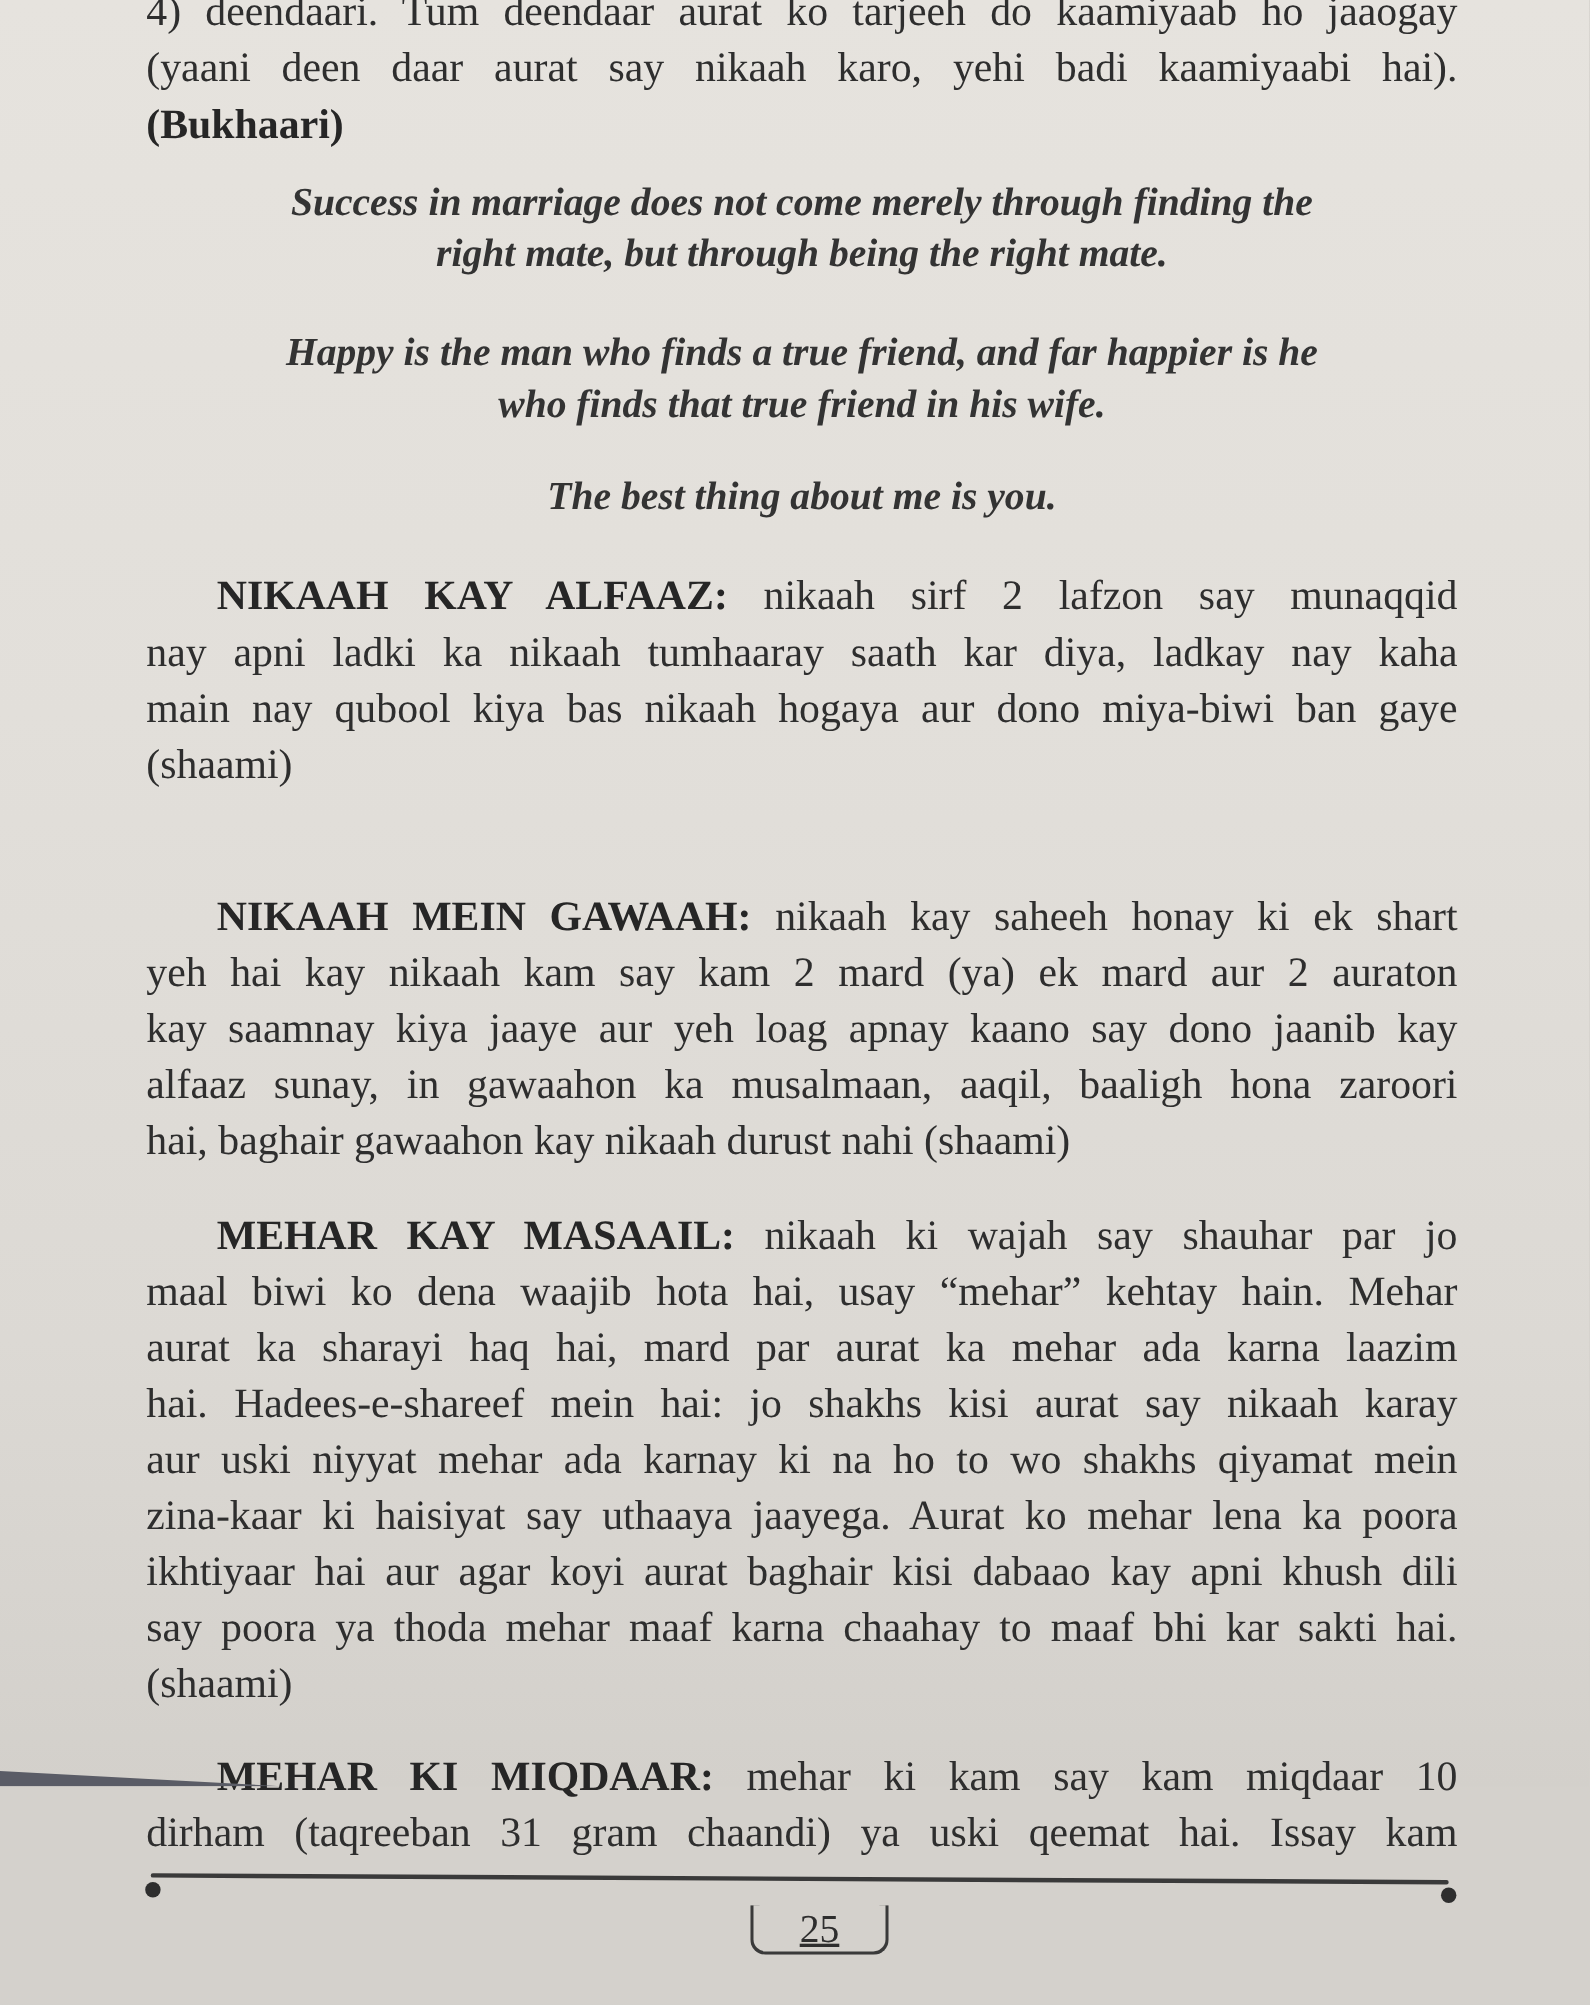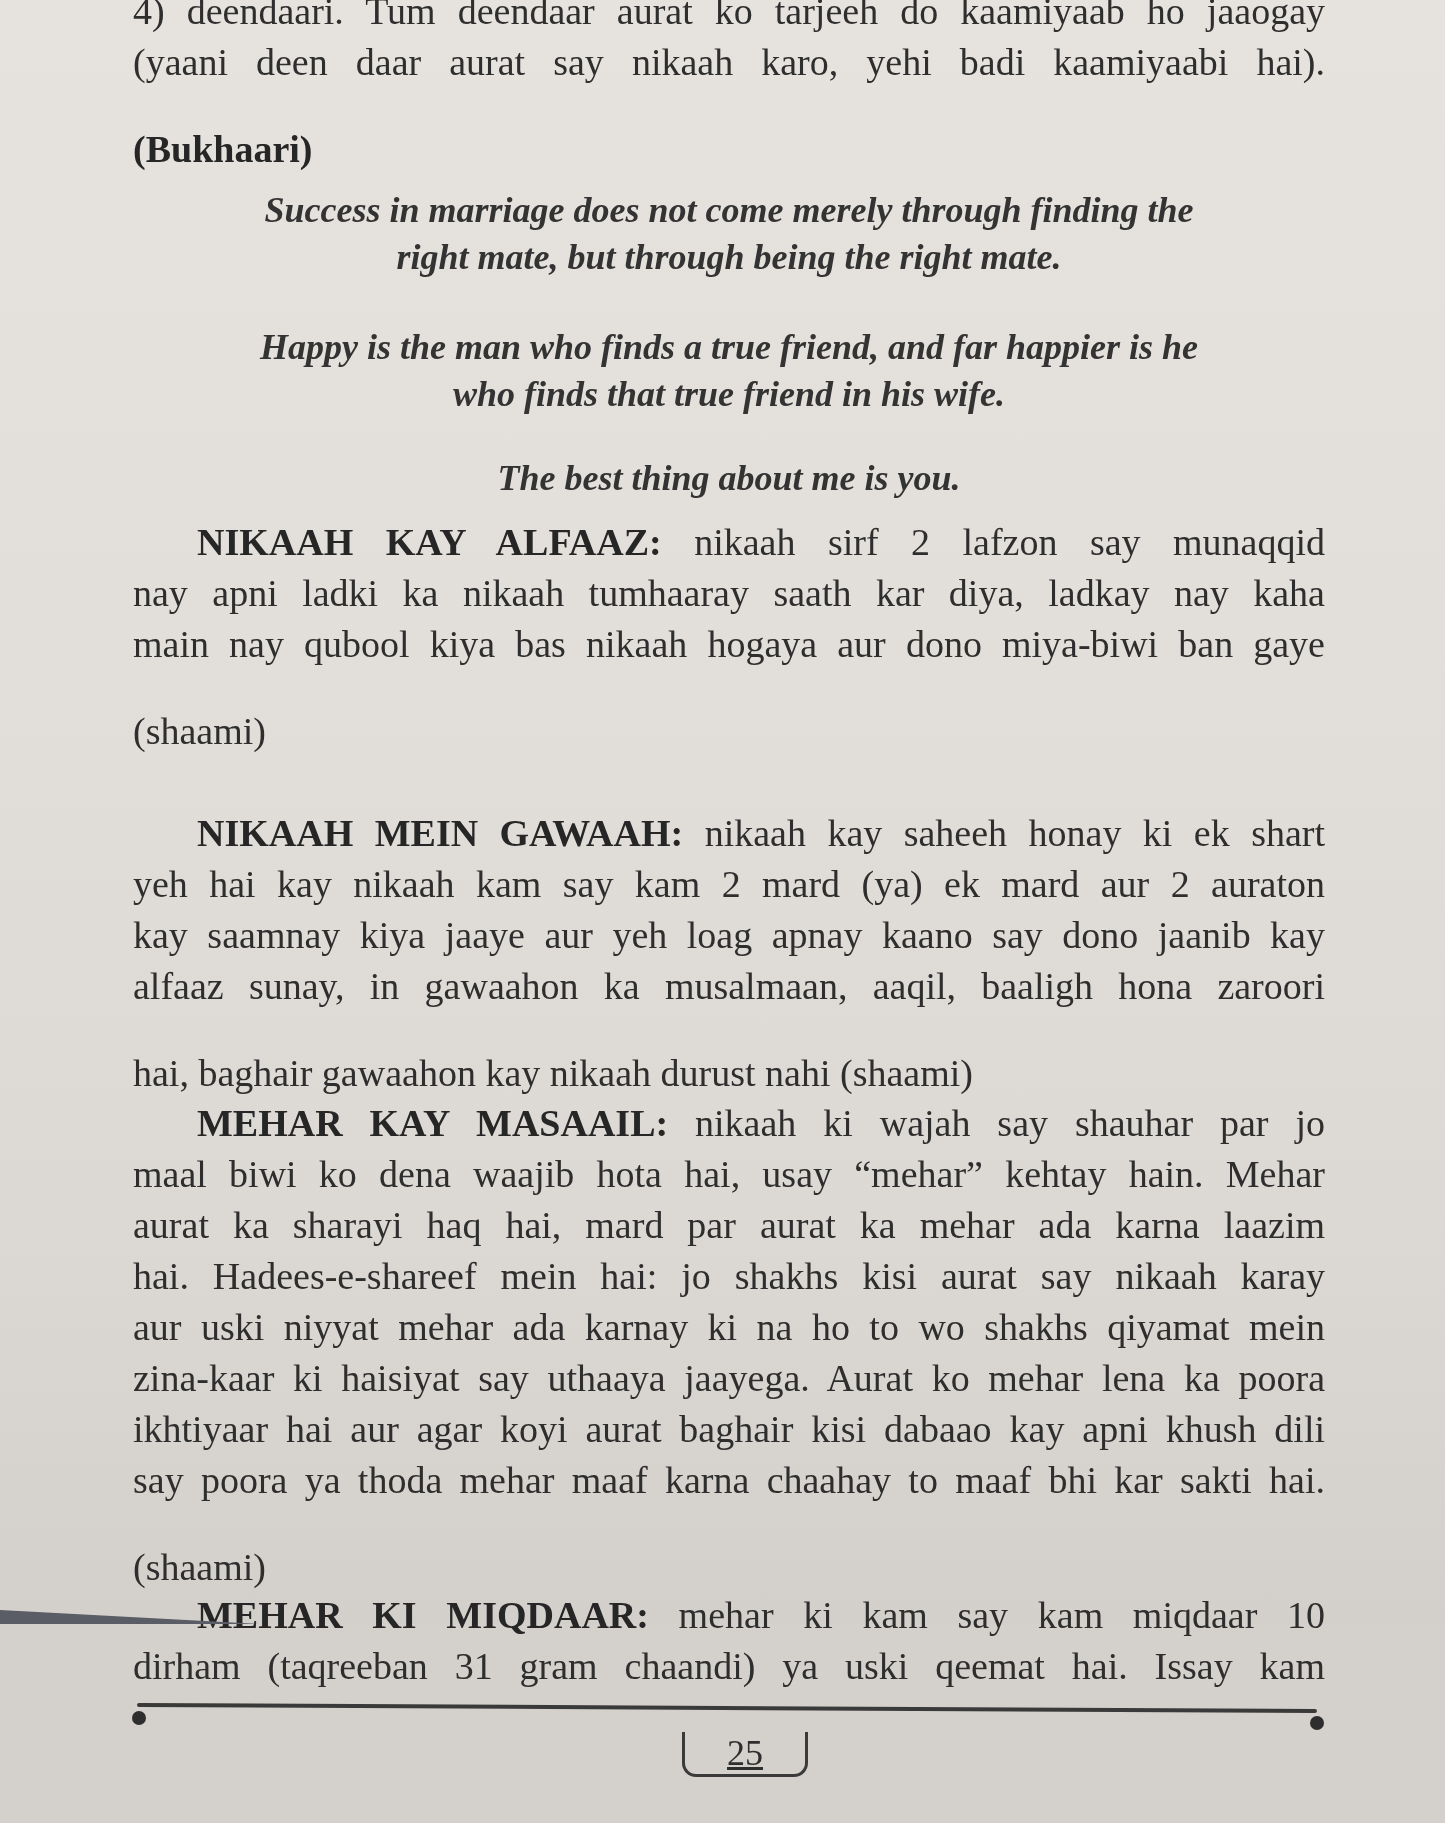--- a/index.html
+++ b/index.html
@@ -40,40 +40,38 @@
     .body-line {
       font-size: 38px;
       line-height: 51px;
       text-align: justify;
       text-align-last: justify;
       white-space: nowrap;
       height: 51px;
     }
     .body-line.last {
       text-align-last: left;
-      margin-top: 36px;
     }
     .heading {
       font-weight: bold;
       color: #262626;
     }
     .indent {
       padding-left: 64px;
     }
     .quote {
       position: absolute;
       left: 133px;
       width: 1192px;
       text-align: center;
       font-style: italic;
       font-weight: bold;
       font-size: 36px;
       line-height: 47px;
       color: #333;
-      margin-top: 27px;
     }
     .footer-rule {
       position: absolute;
       left: 137px;
       top: 1706px;
       width: 1180px;
       height: 4px;
       background: #3a3a3a;
       border-radius: 2px;
       transform: rotate(0.3deg);

